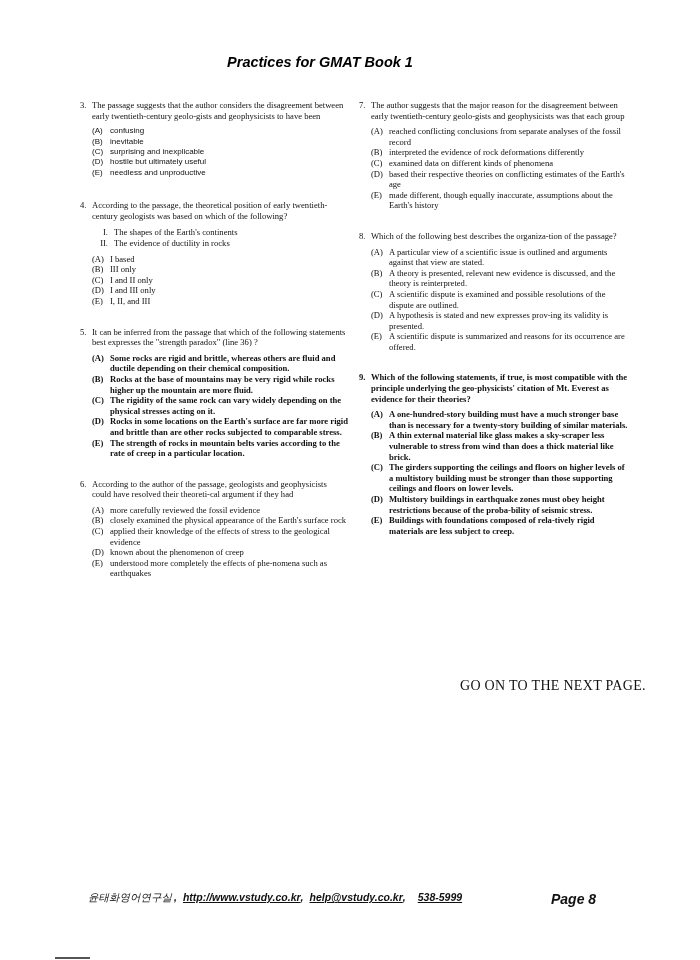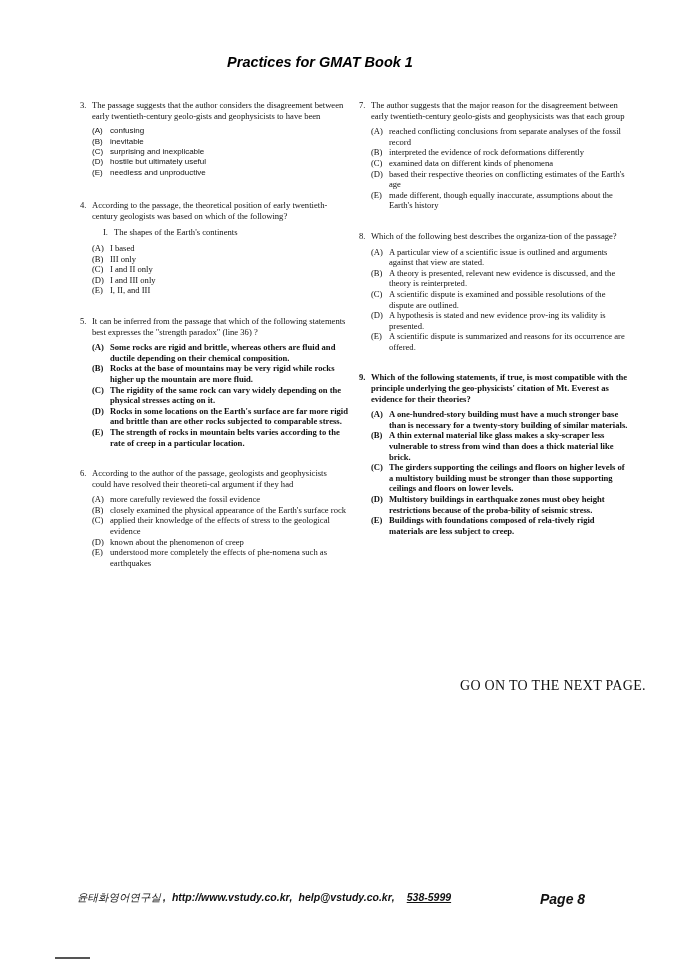--- a/index.html
+++ b/index.html
@@ -24,25 +24,25 @@
     .numeral .rn { width: 34px; text-align: right; padding-right: 6px; flex: none; box-sizing: border-box; }
     .choices { margin-top: 5px; padding-left: 12px; }
     .choice { display: flex; }
     .choice .letter { width: 18px; flex: none; }
     .choice .ctext { flex: 1; padding-left: 0; }
     .q-bold { font-weight: bold; }
     .next-page {
       position: absolute; left: 460px; top: 678px; font-size: 14px; letter-spacing: 0.3px;
     }
     .footer {
-      position: absolute; top: 891px; left: 77px; width: 520px; display: flex; align-items: baseline;
+      position: absolute; top: 891px; left: 88px; width: 520px; display: flex; align-items: baseline;
       font-family: "Liberation Sans", "DejaVu Sans", sans-serif; font-style: italic; font-weight: bold; font-size: 10.5px;
     }
     .footer .org { font-weight: normal; margin-right: 2px; }
-    .footer .link { }
+    .footer .link { text-decoration: underline; }
     .footer .sep { margin-right: 6px; }
     .footer .phone { margin-left: 6px; text-decoration: underline; }
     .footer .page { position: absolute; left: 463px; font-size: 14px; }
     .bottom-mark { position: absolute; left: 55px; top: 957px; width: 35px; height: 2px; background: #555; }
   </style>
 </head>
 <body>
 
 <div class="header-title">Practices for GMAT Book 1</div>
 
@@ -80,20 +80,24 @@
   <div class="question" style="margin-top:22px;">
     <div class="stem">
       <span class="qnum">4.</span>
       <span class="stem-text">According to the passage, the theoretical position of early twentieth-century geologists was based on which of the following?</span>
     </div>
     <div class="numerals">
       <div class="numeral">
           <span class="rn">I.</span>
           <span>The shapes of the Earth's continents</span>
         </div>
+      <div class="numeral">
+          <span class="rn">II.</span>
+          <span>The evidence of ductility in rocks</span>
+        </div>
     </div>
     <div class="choices">
       <div class="choice">
           <span class="letter">(A)</span>
           <span class="ctext">I based</span>
         </div>
       <div class="choice">
           <span class="letter">(B)</span>
           <span class="ctext">III only</span>
         </div>
@@ -215,21 +219,21 @@
       <div class="choice">
           <span class="letter">(B)</span>
           <span class="ctext">A theory is presented, relevant new evidence is discussed, and the theory is reinterpreted.</span>
         </div>
       <div class="choice">
           <span class="letter">(C)</span>
           <span class="ctext">A scientific dispute is examined and possible resolutions of the dispute are outlined.</span>
         </div>
       <div class="choice">
           <span class="letter">(D)</span>
-          <span class="ctext">A hypothesis is stated and new evidence prov-ing its validity is presented.</span>
+          <span class="ctext">A hypothesis is stated and new expresses prov-ing its validity is presented.</span>
         </div>
       <div class="choice">
           <span class="letter">(E)</span>
           <span class="ctext">A scientific dispute is summarized and reasons for its occurrence are offered.</span>
         </div>
     </div>
   </div>
 
   <div class="question q-bold" style="margin-top:20px;">
     <div class="stem">

